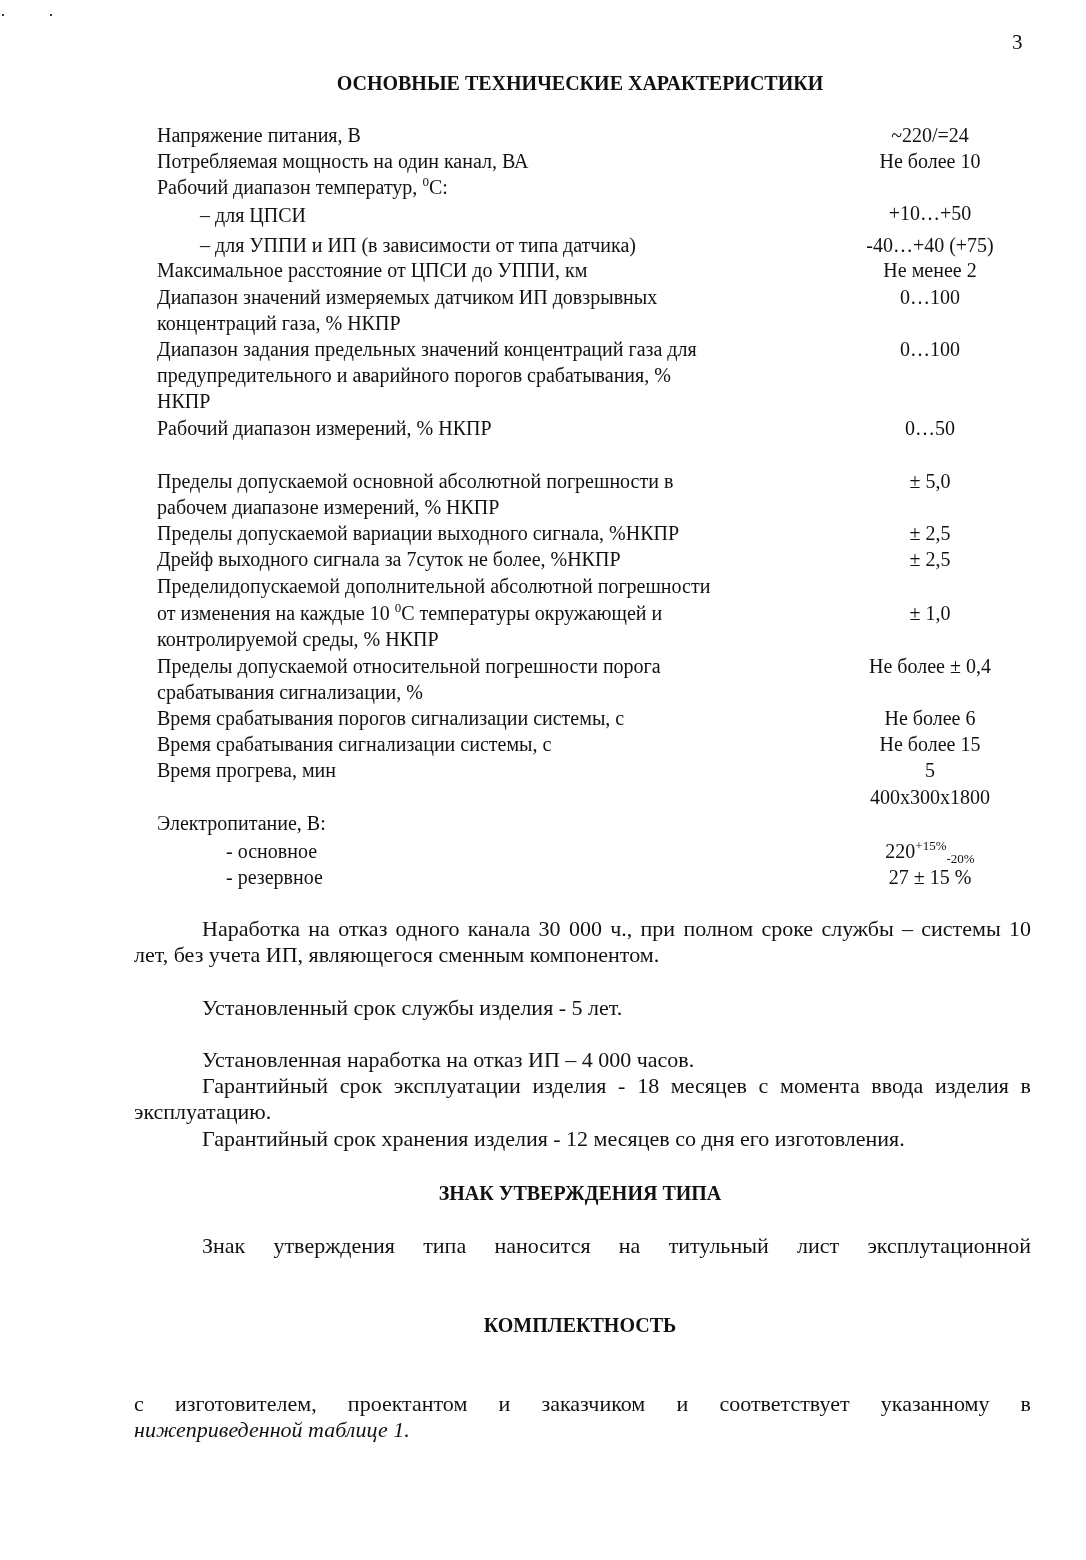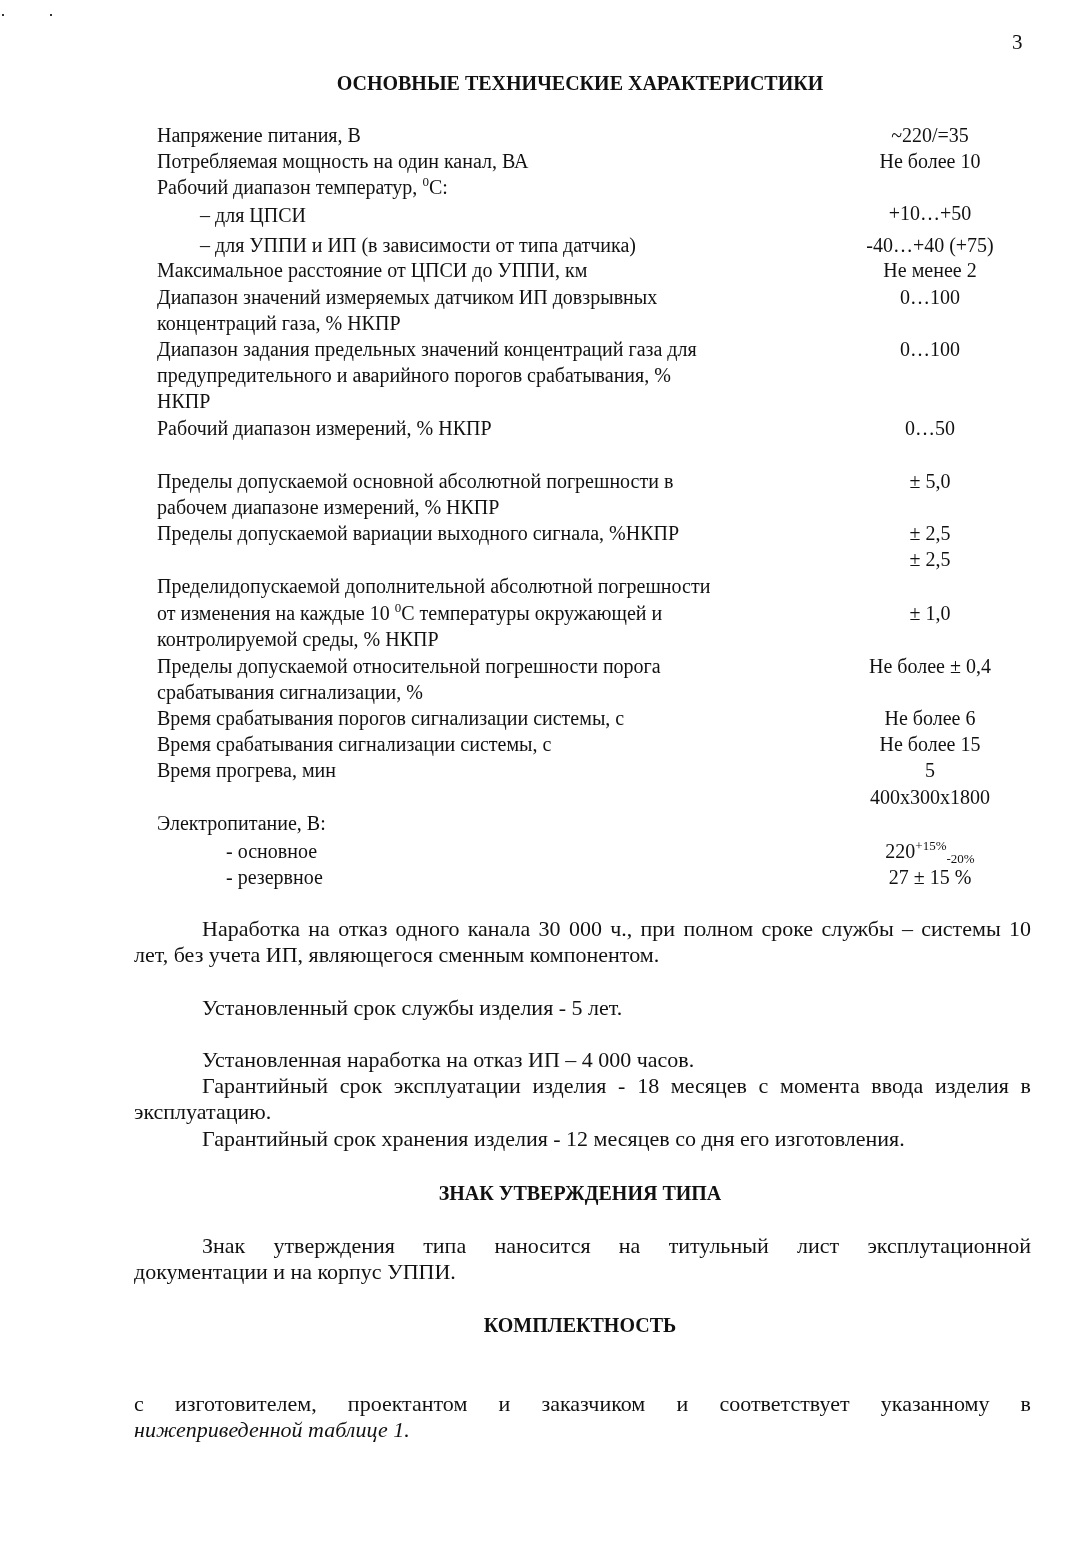--- a/index.html
+++ b/index.html
@@ -25,21 +25,21 @@
 <div class="page">
 
   <span class="dot" style="left:2px;top:14px;"></span>
   <span class="dot" style="left:50px;top:14px;"></span>
 
   <div class="pnum">3</div>
 
   <div class="heading" style="top:70px;">ОСНОВНЫЕ ТЕХНИЧЕСКИЕ ХАРАКТЕРИСТИКИ</div>
 
   <div class="abs lbl" style="top:122px;">Напряжение питания, В</div>
-  <div class="abs val" style="top:122px;">~220/=35</div>
+  <div class="abs val" style="top:122px;">~220/=24</div>
 
   <div class="abs lbl" style="top:148px;">Потребляемая мощность на один канал, ВА</div>
   <div class="abs val" style="top:148px;">Не более 10</div>
 
   <div class="abs lbl" style="top:174px;"><span>Рабочий диапазон температур, </span><sup>0</sup><span>С:</span></div>
 
   <div class="abs sub" style="top:202px;">–   для ЦПСИ</div>
   <div class="abs val" style="top:200px;">+10…+50</div>
 
   <div class="abs sub" style="top:232px;">–   для УППИ и ИП (в зависимости от типа датчика)</div>
@@ -60,20 +60,21 @@
   <div class="abs lbl" style="top:415px;">Рабочий диапазон измерений, % НКПР</div>
   <div class="abs val" style="top:415px;">0…50</div>
 
   <div class="abs lbl" style="top:494px;">рабочем диапазоне измерений, % НКПР</div>
   <div class="abs lbl" style="top:468px;">Пределы допускаемой основной абсолютной погрешности в</div>
   <div class="abs val" style="top:468px;">± 5,0</div>
 
   <div class="abs lbl" style="top:520px;">Пределы допускаемой вариации выходного сигнала,   %НКПР</div>
   <div class="abs val" style="top:520px;">± 2,5</div>
 
+  <div class="abs lbl" style="top:546px;">Дрейф выходного сигнала за 7суток не более,  %НКПР</div>
   <div class="abs val" style="top:546px;">± 2,5</div>
 
   <div class="abs lbl" style="top:573px;">Пределидопускаемой дополнительной абсолютной погрешности</div>
   <div class="abs lbl" style="top:600px;"><span>от изменения на каждые 10 </span><sup>0</sup><span>С температуры окружающей и</span></div>
   <div class="abs lbl" style="top:626px;">контролируемой среды,  % НКПР</div>
   <div class="abs val" style="top:600px;">± 1,0</div>
 
   <div class="abs lbl" style="top:653px;">Пределы допускаемой относительной погрешности порога</div>
   <div class="abs lbl" style="top:679px;">срабатывания сигнализации, %</div>
   <div class="abs val" style="top:653px;">Не более ± 0,4</div>
@@ -102,20 +103,19 @@
   <div class="para" style="top:995px;"><span class="ind"></span><span>Установленный срок службы изделия - 5 лет.</span></div>
 
   <div class="para" style="top:1047px;"><span class="ind"></span><span>Установленная наработка на отказ ИП – 4 000 часов.</span></div>
   <div class="para justify-line" style="top:1073px;"><span class="ind"></span><span>Гарантийный срок эксплуатации изделия - 18 месяцев с момента ввода изделия в</span></div>
   <div class="para" style="top:1099px;">эксплуатацию.</div>
   <div class="para" style="top:1126px;"><span class="ind"></span><span>Гарантийный срок хранения изделия - 12 месяцев со дня его изготовления.</span></div>
 
   <div class="heading" style="top:1180px;">ЗНАК УТВЕРЖДЕНИЯ ТИПА</div>
 
   <div class="para justify-line" style="top:1233px;"><span class="ind"></span><span>Знак утверждения типа наносится на титульный лист эксплутационной</span></div>
-  <div class="para" style="top:1259px;">документации и на корпус УППИ.</div>
 
   <div class="heading" style="top:1312px;">КОМПЛЕКТНОСТЬ</div>
 
   <div class="para justify-line" style="top:1391px;">с изготовителем, проектантом и заказчиком и соответствует указанному в</div>
   <div class="para" style="top:1417px;font-style:italic;">нижеприведенной таблице 1.</div>
 
 </div>
 
 </body></html>

